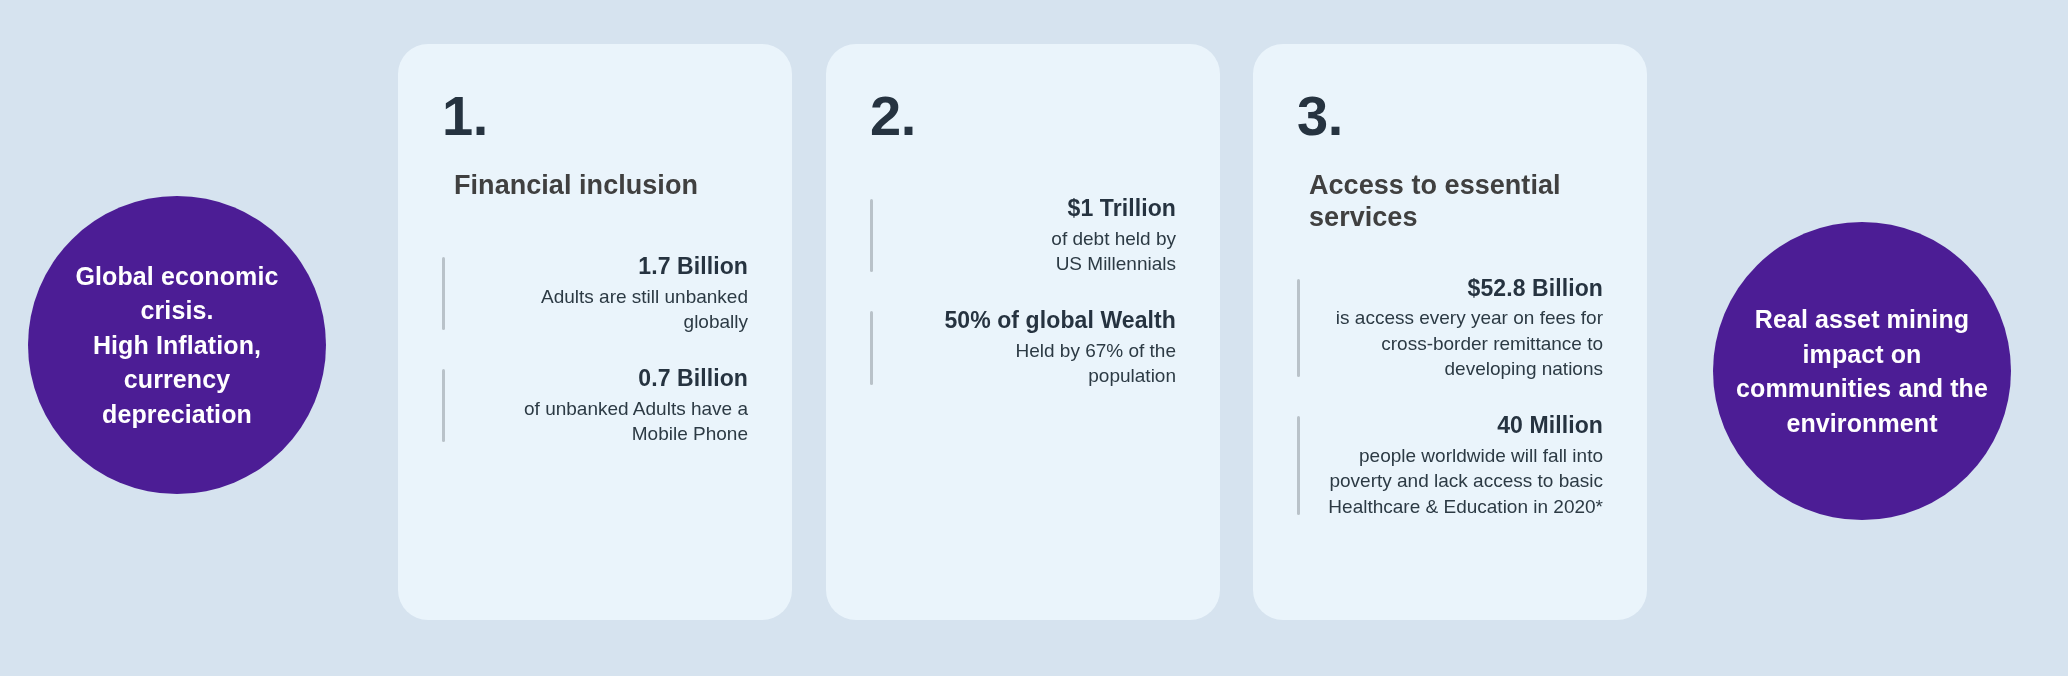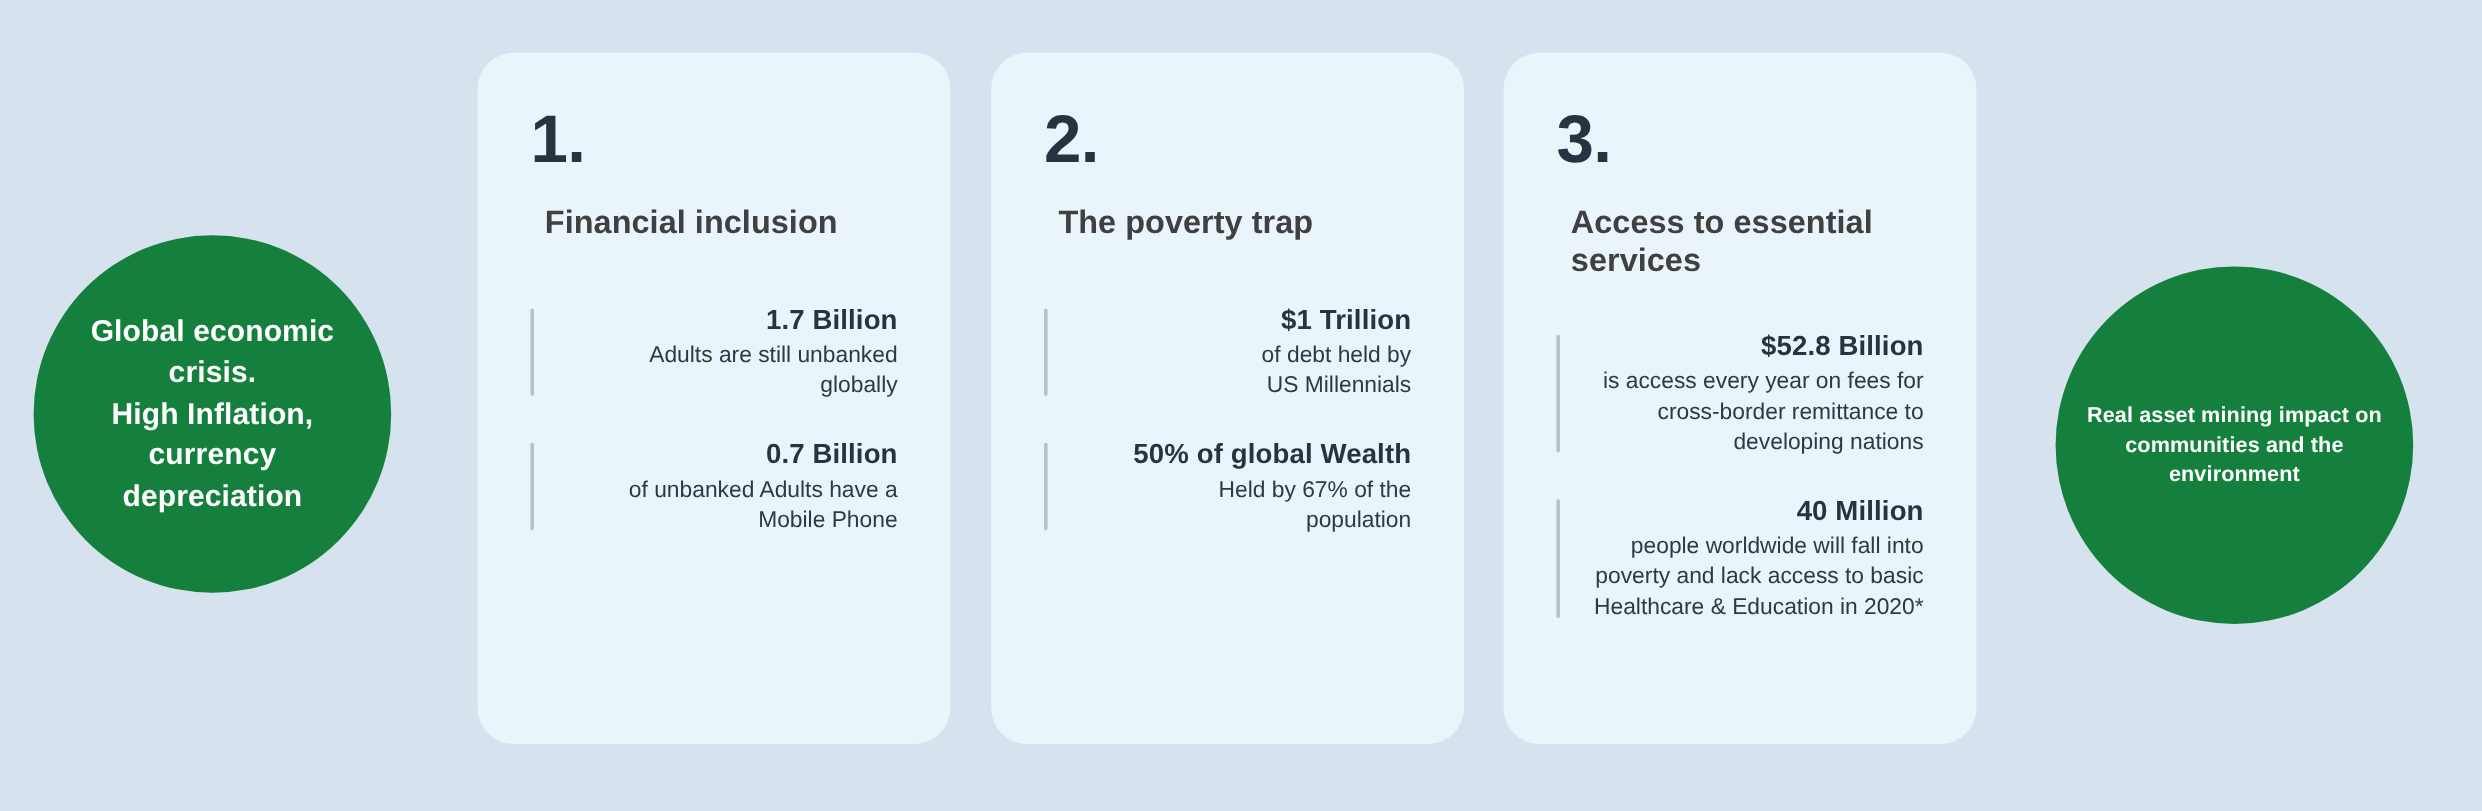--- a/index.html
+++ b/index.html
@@ -20,21 +20,21 @@
   #stage {
     position: relative;
     width: 2068px;
     height: 676px;
   }
 
   
   .circle {
     position: absolute;
     border-radius: 50%;
-    background: #15803d;
+    background: #4c1d95;
     display: flex;
     align-items: center;
     justify-content: center;
     box-sizing: border-box;
   }
   .circle-text {
     color: #ffffff;
     font-weight: bold;
     text-align: center;
     line-height: 1.38;
@@ -53,21 +53,21 @@
     width: 245px;
   }
 
   #circle-right {
     left: 1713px;
     top: 222px;
     width: 298px;
     height: 298px;
   }
   #circle-right .circle-text {
-    font-size: 18px;
+    font-size: 25px;
     width: 262px;
   }
 
   
   .card {
     position: absolute;
     top: 44px;
     width: 394px;
     height: 576px;
     background: #eaf4fb;
@@ -158,21 +158,20 @@
       <div class="stat">
         <div class="stat-value">0.7 Billion</div>
         <div class="stat-desc">of unbanked Adults have a
 Mobile Phone</div>
       </div>
     </div>
   </div>
 
   <div class="card" id="card-2">
     <div class="card-number">2.</div>
-    <div class="card-heading">The poverty trap</div>
     <div class="stats">
       <div class="stat">
         <div class="stat-value">$1 Trillion</div>
         <div class="stat-desc">of debt held by
 US Millennials</div>
       </div>
       <div class="stat">
         <div class="stat-value">50% of global Wealth</div>
         <div class="stat-desc">Held by 67% of the
 population</div>

